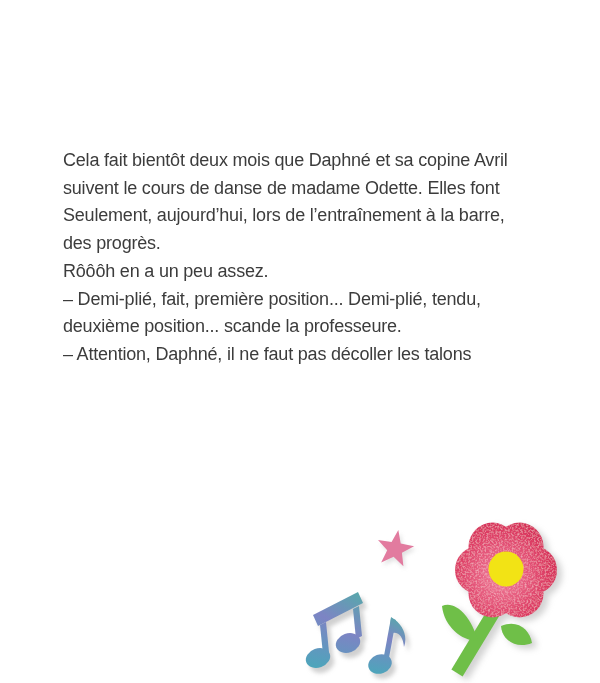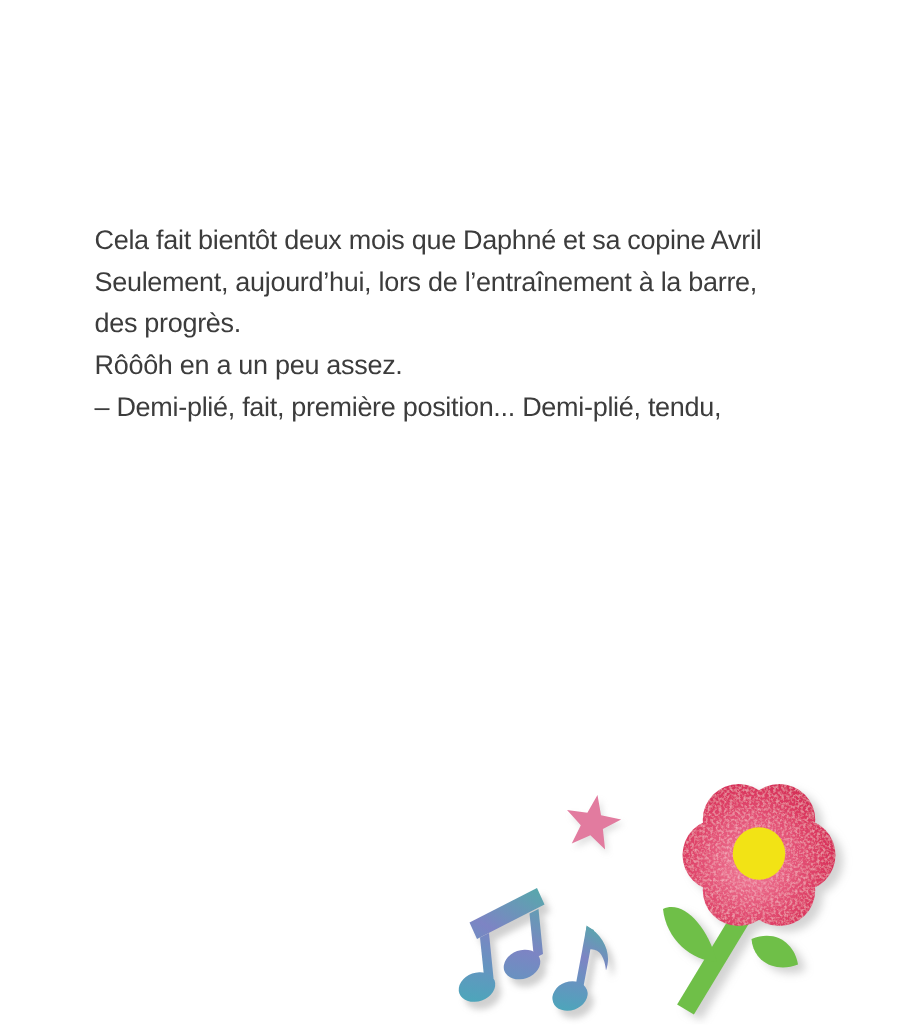--- a/index.html
+++ b/index.html
@@ -23,24 +23,27 @@
   .green-part{fill:var(--green,#6fbf48);}
   .flower-center-shape{fill:var(--flower-center,#f2e315);}
 </style>
 </head>
 <body>
 
 <div class="page">
 
   <div class="story">
     <div class="line">Cela fait bientôt deux mois que Daphné et sa copine Avril</div>
+    <div class="line">suivent le cours de danse de madame Odette. Elles font</div>
     <div class="line">Seulement, aujourd’hui, lors de l’entraînement à la barre,</div>
     <div class="line">des progrès.</div>
     <div class="line">Rôôôh en a un peu assez.</div>
     <div class="line">– Demi-plié, fait, première position... Demi-plié, tendu,</div>
+    <div class="line">deuxième position... scande la professeure.</div>
+    <div class="line">– Attention, Daphné, il ne faut pas décoller les talons</div>
   </div>
 
   <svg class="deco star-svg" width="42" height="44" viewBox="0 0 48 48" aria-hidden="true">
     <polygon class="star-shape" points="27.8,2.3 30.5,17.7 45.8,20.9 31.9,28.2 33.6,43.8 22.4,32.9 8.2,39.3 15.1,25.3 4.6,13.7 20.1,15.9"></polygon>
   </svg>
 
   <svg class="deco notes-svg" width="116" height="100" viewBox="0 0 116 100" aria-hidden="true">
     <defs>
       <linearGradient id="noteGrad" gradientUnits="userSpaceOnUse" x1="18" y1="88" x2="70" y2="2">
         <stop offset="0" style="stop-color:var(--note-teal,#49a8ba)"></stop>

